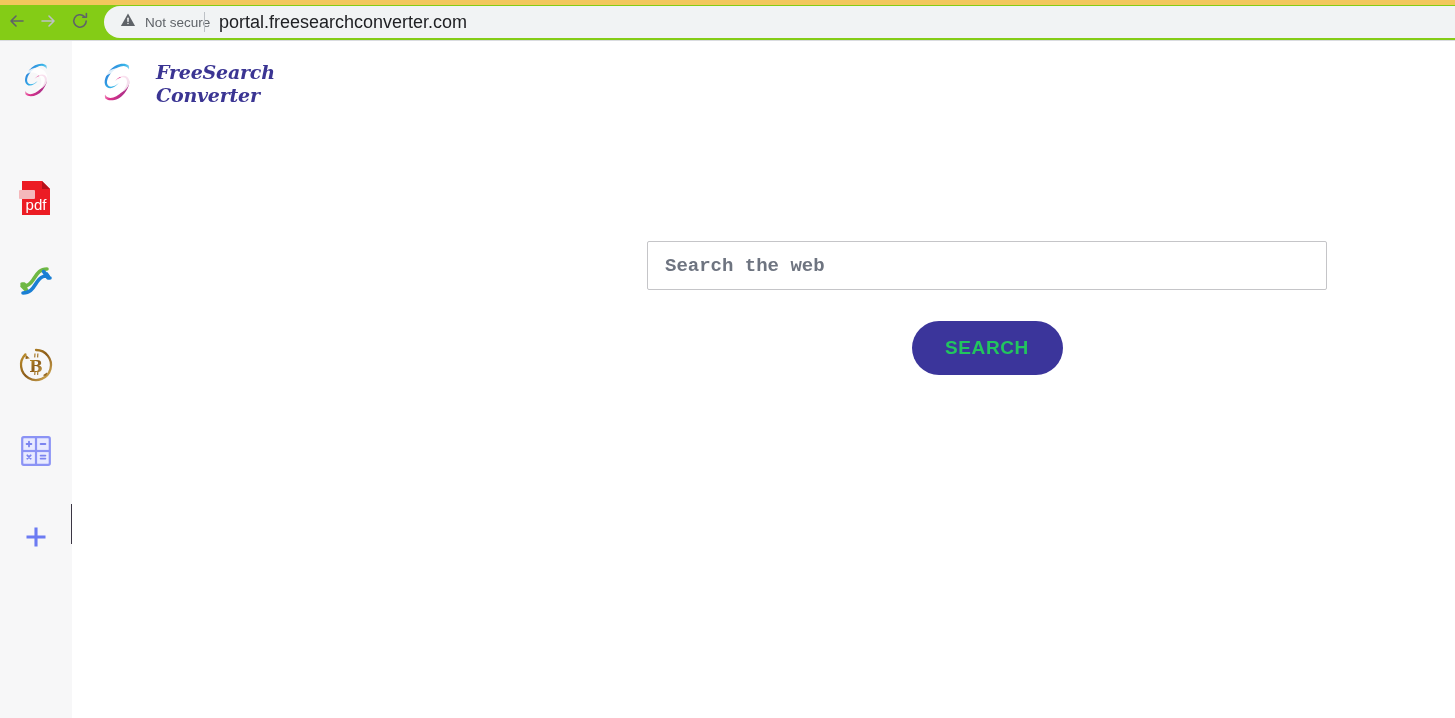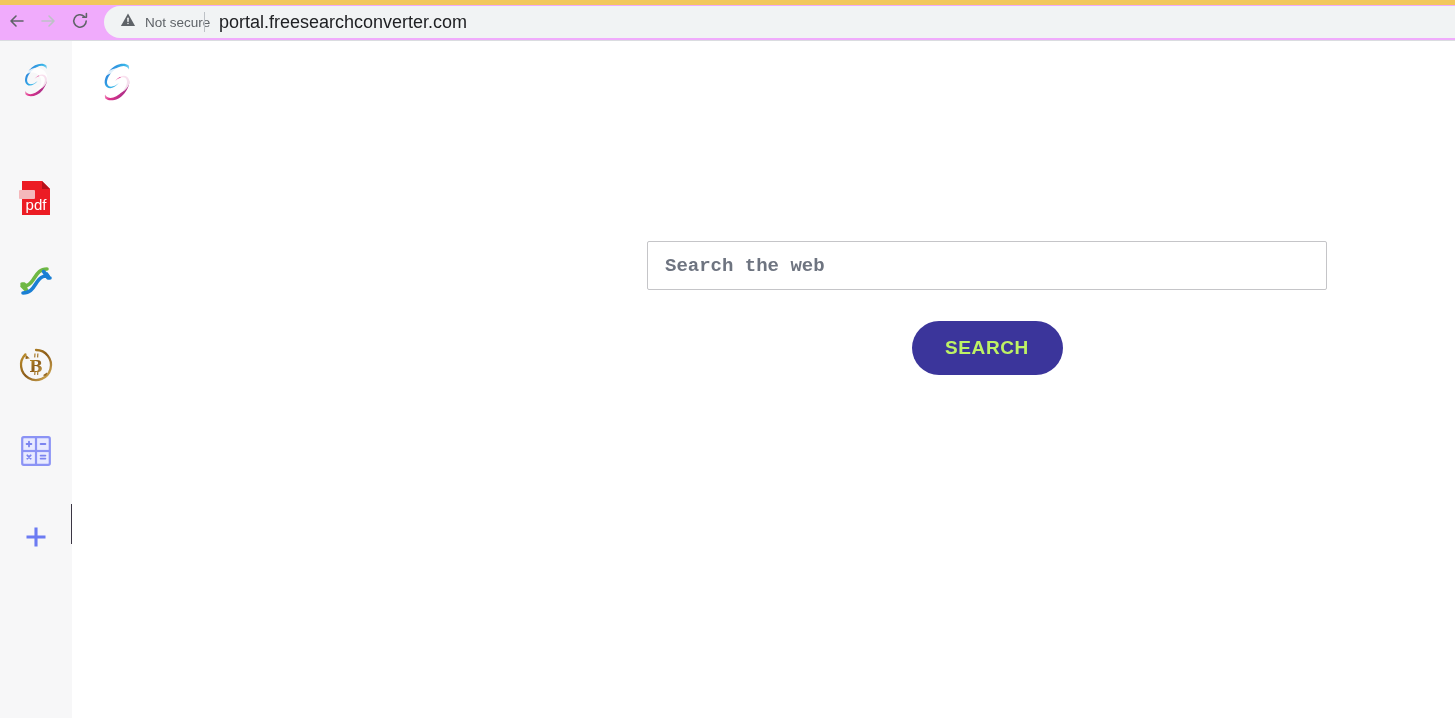--- a/index.html
+++ b/index.html
@@ -6,21 +6,21 @@
   html, body {
     width: 1455px; height: 718px;
     font-family: "Liberation Sans", sans-serif;
     background: #ffffff;
     overflow: hidden;
   }
 
   
   #browser-chrome {
     position: absolute; left: 0; top: 0; width: 1455px; height: 45px;
-    background: #f0abfc;
+    background: #84cc16;
   }
   #top-accent-bar {
     position: absolute; left: 0; top: 0; width: 1455px; height: 5px;
     background: #f2c75c;
   }
   #omnibox-strip {
     position: absolute; left: 104px; top: 6px; width: 1351px; height: 32px;
     background: #f1f3f4;
     border-top-left-radius: 16px;
     border-bottom-left-radius: 16px;
@@ -132,21 +132,21 @@
   #search-input::placeholder {
     color: #6e7480;
     font-weight: bold;
     opacity: 1;
   }
   #search-button {
     display: block;
     margin: 31px auto 0;
     width: 151px; height: 54px;
     background: #3b359b;
-    color: #bef264;
+    color: #22c55e;
     border: none;
     border-radius: 27px;
     font-family: "Liberation Sans", sans-serif;
     font-size: 19px;
     font-weight: bold;
     letter-spacing: 0.6px;
     cursor: pointer;
   }
 </style>
 </head>
@@ -321,20 +321,24 @@
               <stop offset="100%" stop-color="#ffffff"></stop>
             </linearGradient>
           </defs>
           <g transform="rotate(-28 24 24)">
             <path d="M40 16c-2-5-10-7-17-4-7 3-11 8-9 12 1.6 3.2 6.6 3.6 11 1.6-4.4 1-8.2.2-9.2-2-1.4-3.2 2.2-7.3 8.2-9.4 5.8-2 11.6-1.2 13.6 1.6.8 1.1 1.1 2.3 1 3.4.9-1 1.2-2.1 1.4-3.2z" fill="url(#swA2)"></path>
             <path d="M8 32c2 5 10 7 17 4 7-3 11-8 9-12-1.6-3.2-6.6-3.6-11-1.6 4.4-1 8.2-.2 9.2 2 1.4 3.2-2.2 7.3-8.2 9.4-5.8 2-11.6 1.2-13.6-1.6-.8-1.1-1.1-2.3-1-3.4-.9 1-1.2 2.1-1.4 3.2z" fill="url(#swB2)"></path>
             <path d="M24 12c7 0 12 5 12 11 0 6-5 11-12 11-1.6 0-3-.3-4.3-.8 5.3-.4 9.3-4.4 9.3-9.4 0-5.2-4.3-9.4-9.6-9.4-2.6 0-5 1-6.7 2.7C14.6 14.3 19 12 24 12z" fill="#ffffff" opacity="0.85"></path>
           </g>
         </svg>
       </span>
+      <span id="brand-wordmark">
+        <span id="brand-line-1">FreeSearch</span>
+        <span id="brand-line-2">Converter</span>
+      </span>
     </div>
 
     <div id="search-area">
       <input id="search-input" type="text" placeholder="Search the web" style="">
       <button id="search-button">SEARCH</button>
     </div>
   </div>
 </div>
 
 </body></html>

